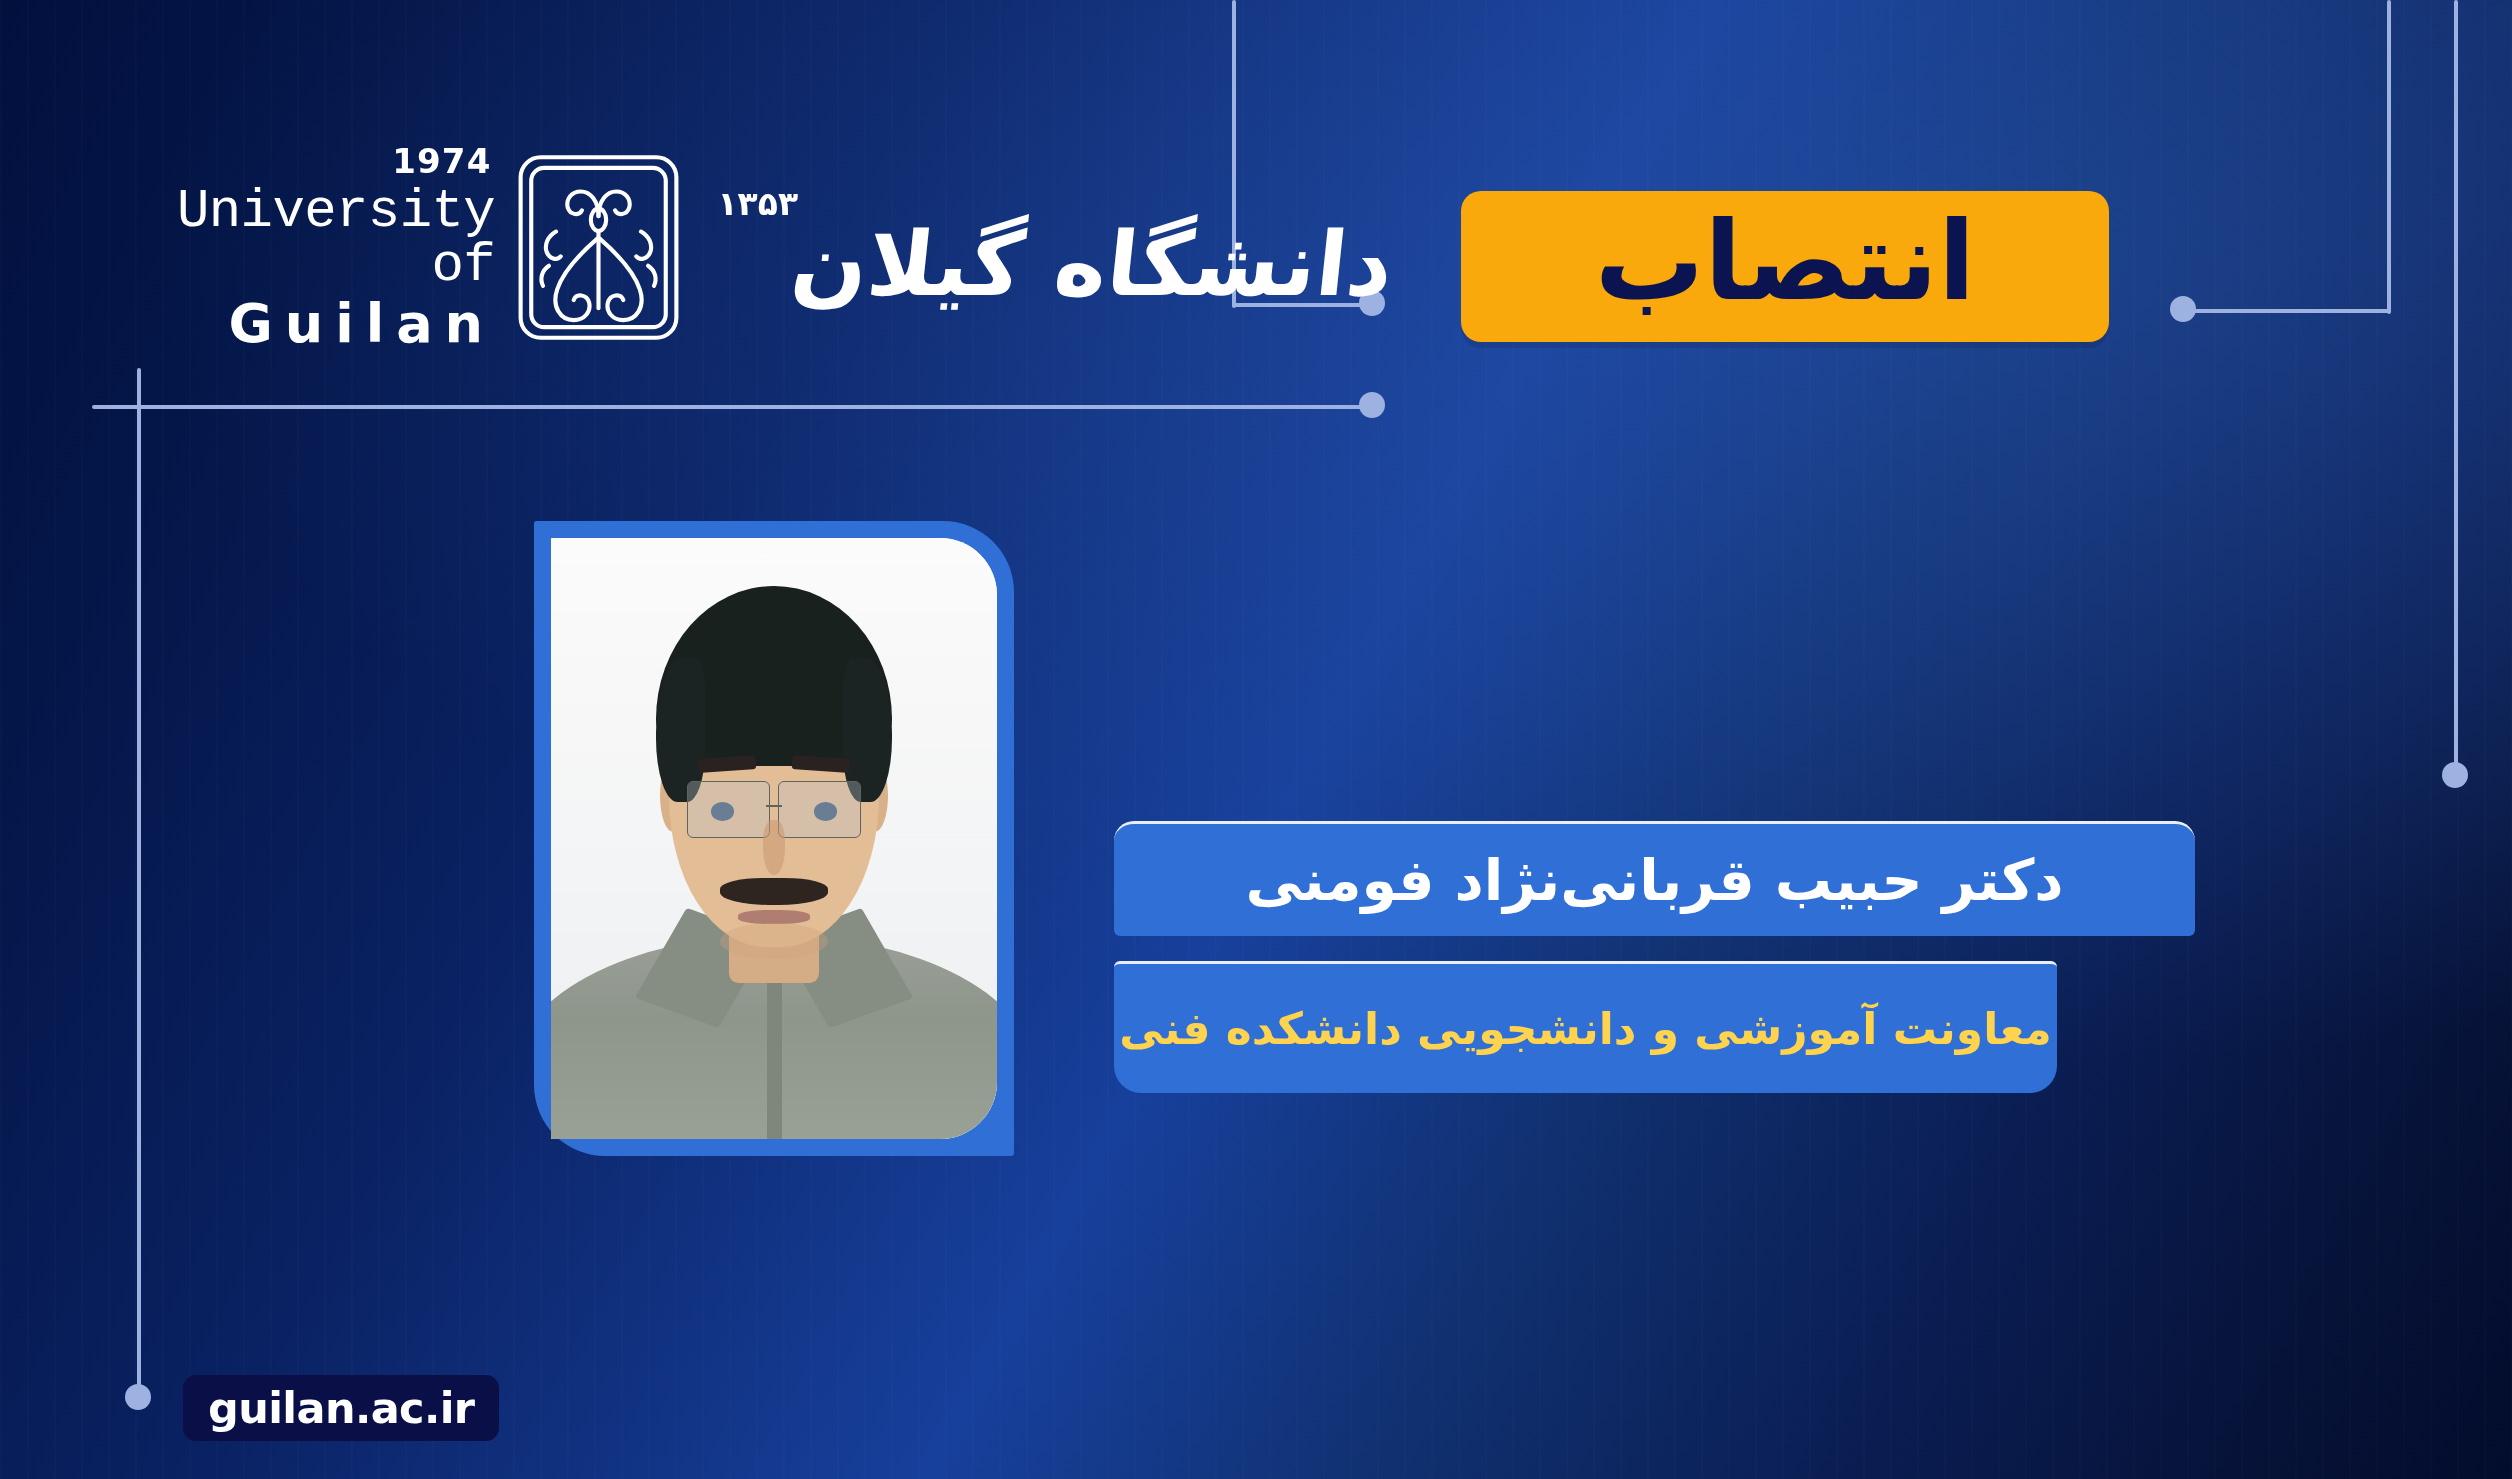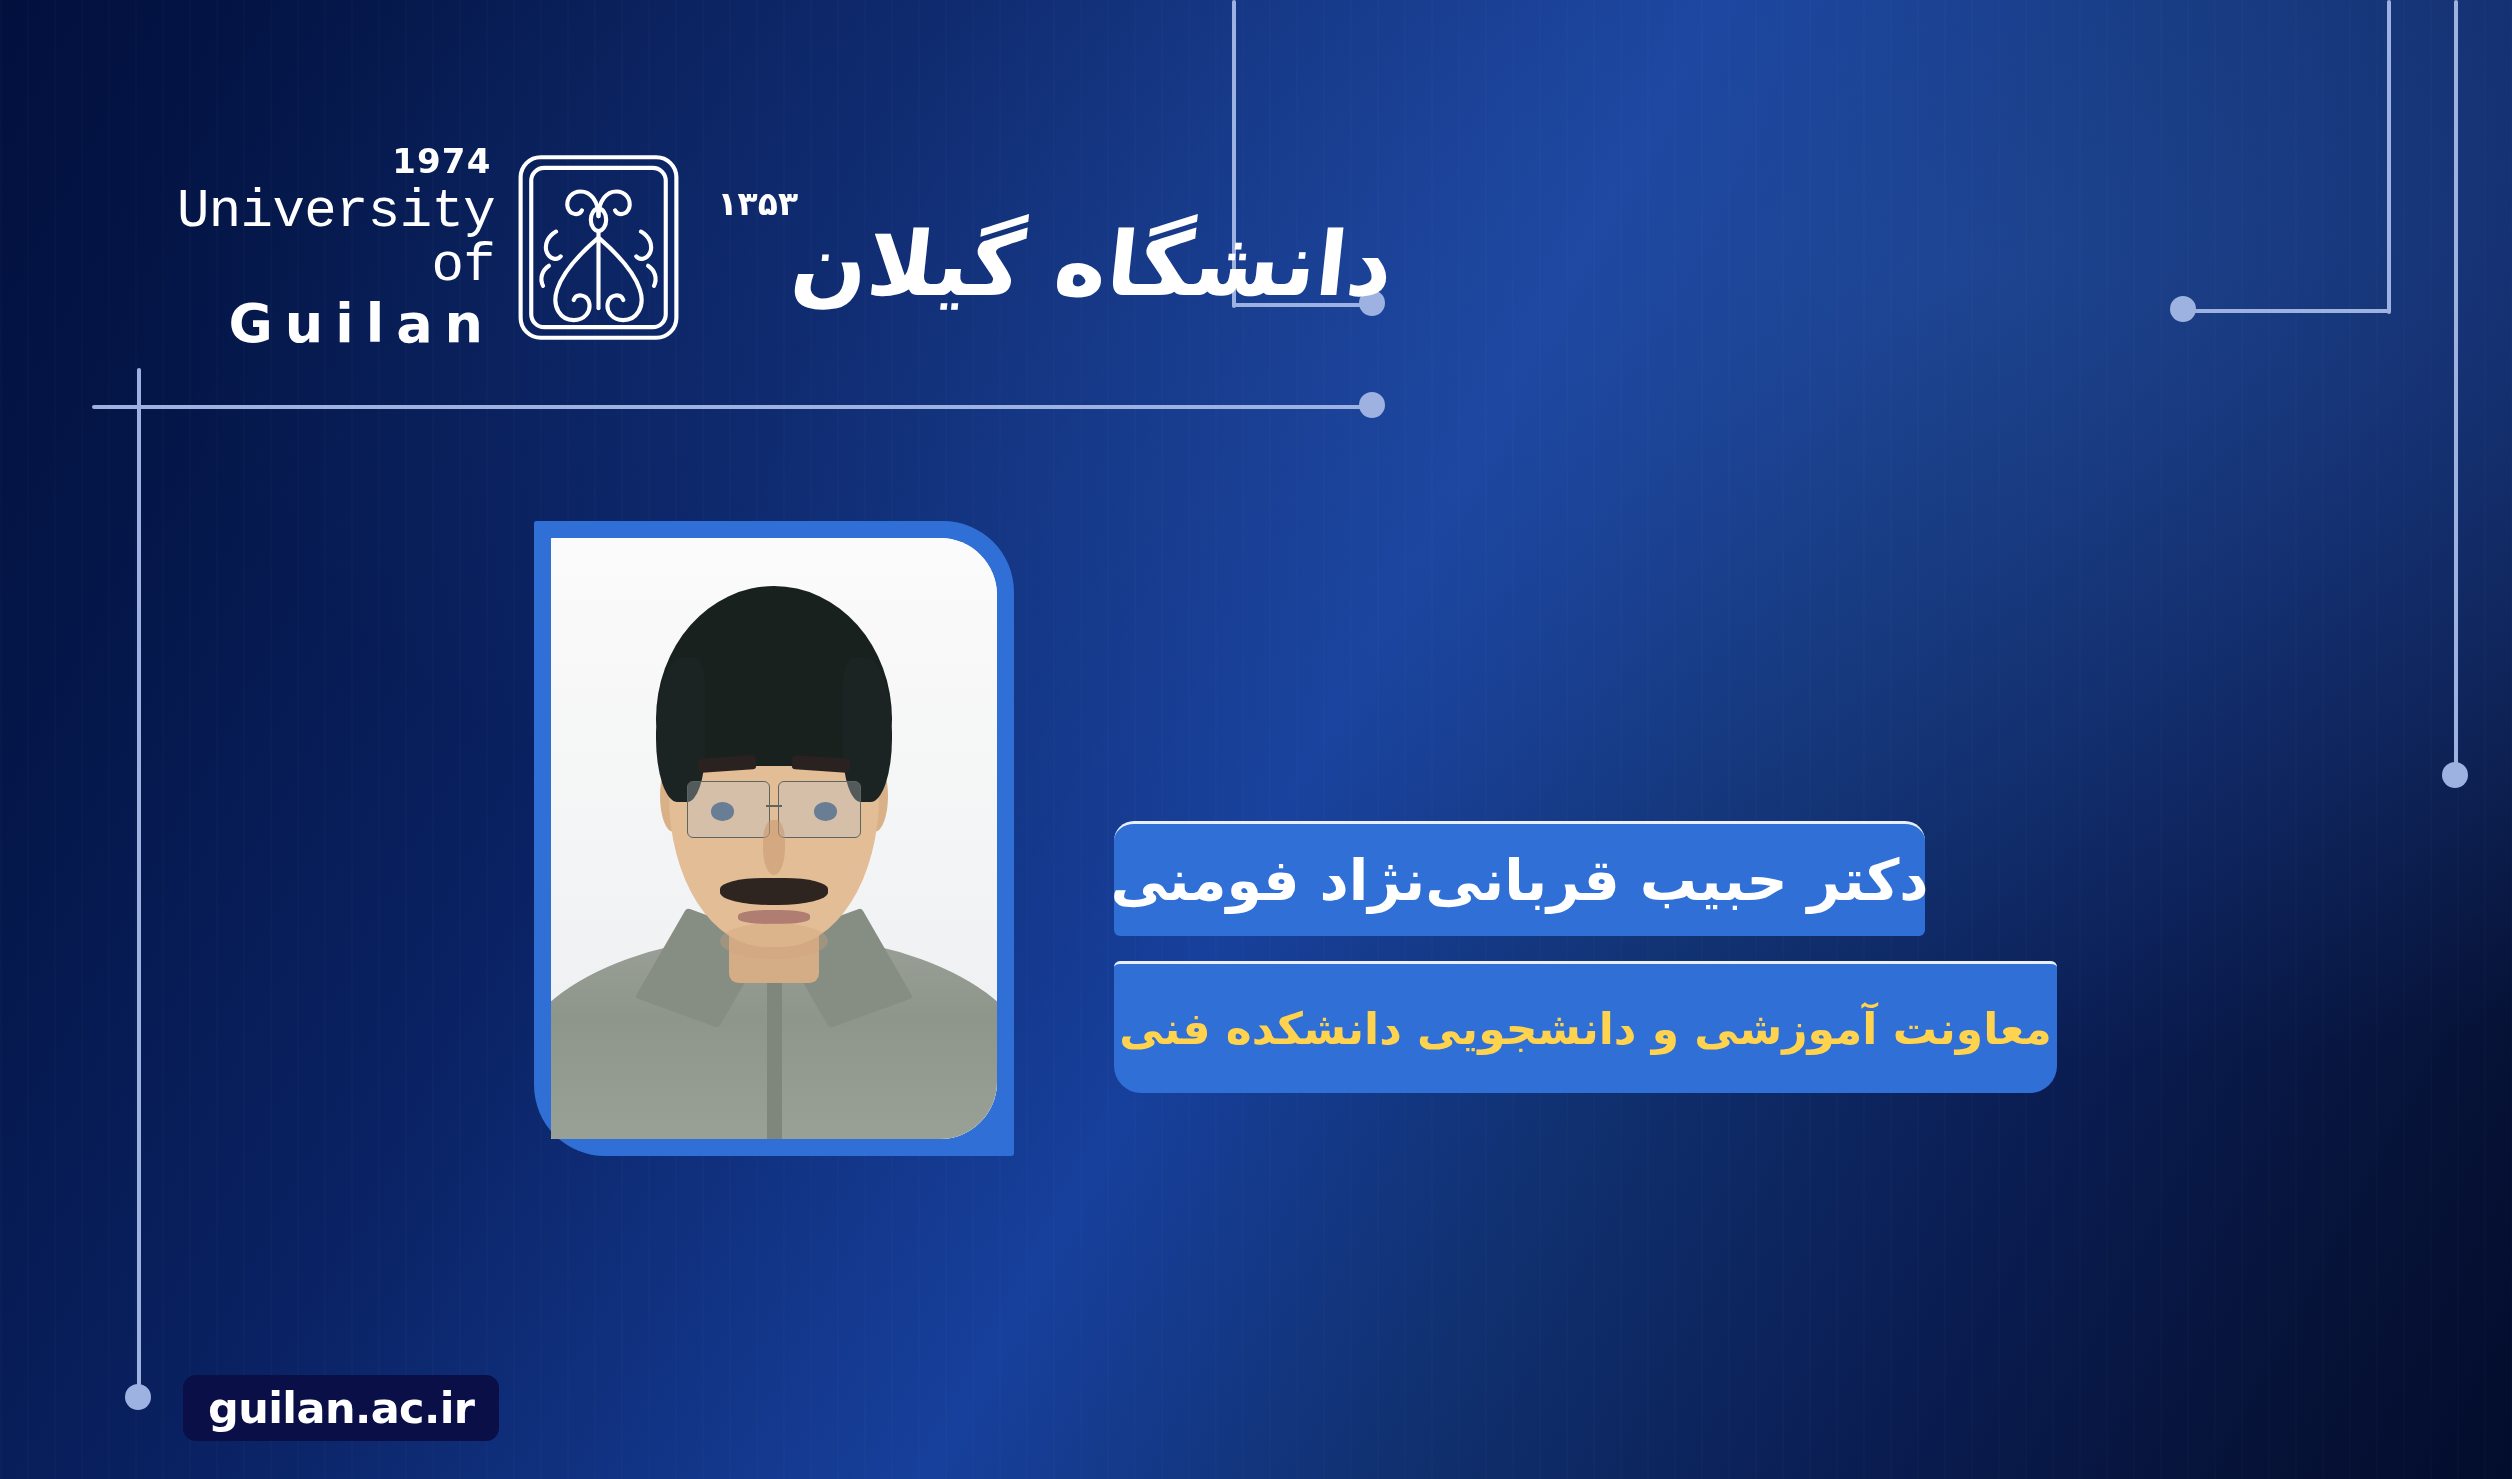--- a/index.html
+++ b/index.html
@@ -189,21 +189,21 @@
   .pt-eye-r{right:36%; top:44%; width:5%; height:3.1%; background:#3d5a78; border-radius:50%;}
   .pt-nose{left:47.5%; top:47%; width:5%; height:9%; background:rgba(200,152,112,.55); border-radius:40% 40% 50% 50%;}
   .pt-mustache{left:38%; top:56.5%; width:24%; height:4.6%; background:#2f2520; border-radius:40% 40% 46% 46%;}
   .pt-mouth{left:42%; top:61.8%; width:16%; height:2.4%; background:#b07d73; border-radius:40%;}
   .pt-chin{left:38%; top:64%; width:24%; height:6%; background:rgba(205,162,123,.35); border-radius:50%;}
 
   
   .name-bar{
     position:absolute;
     left:1114px; top:821px;
-    width:811px; height:115px;
+    width:1081px; height:115px;
     background:#2f6fd6;
     border-radius:20px 20px 6px 6px;
     border-top:3px solid #e8eefb;
     display:flex; align-items:center; justify-content:center;
   }
   .name-bar span{
     color:#ffffff;
     font-size:57px;
     font-weight:700;
     direction:rtl;
@@ -296,20 +296,23 @@
       </svg>
     </div>
 
     <div class="logo-fa">
       <div class="fa-year">۱۳۵۳</div>
       <div class="fa-word">دانشگاه گیلان</div>
     </div>
 
   </div>
 
+  <div class="badge-appoint">
+    <span>انتصاب</span>
+  </div>
 
   <div class="portrait-frame">
     <div class="portrait-photo">
       <div class="pt pt-bg"></div>
       <div class="pt pt-shoulders"></div>
       <div class="pt pt-collar-l"></div>
       <div class="pt pt-collar-r"></div>
       <div class="pt pt-placket"></div>
       <div class="pt pt-neck"></div>
       <div class="pt pt-ear-l"></div>

